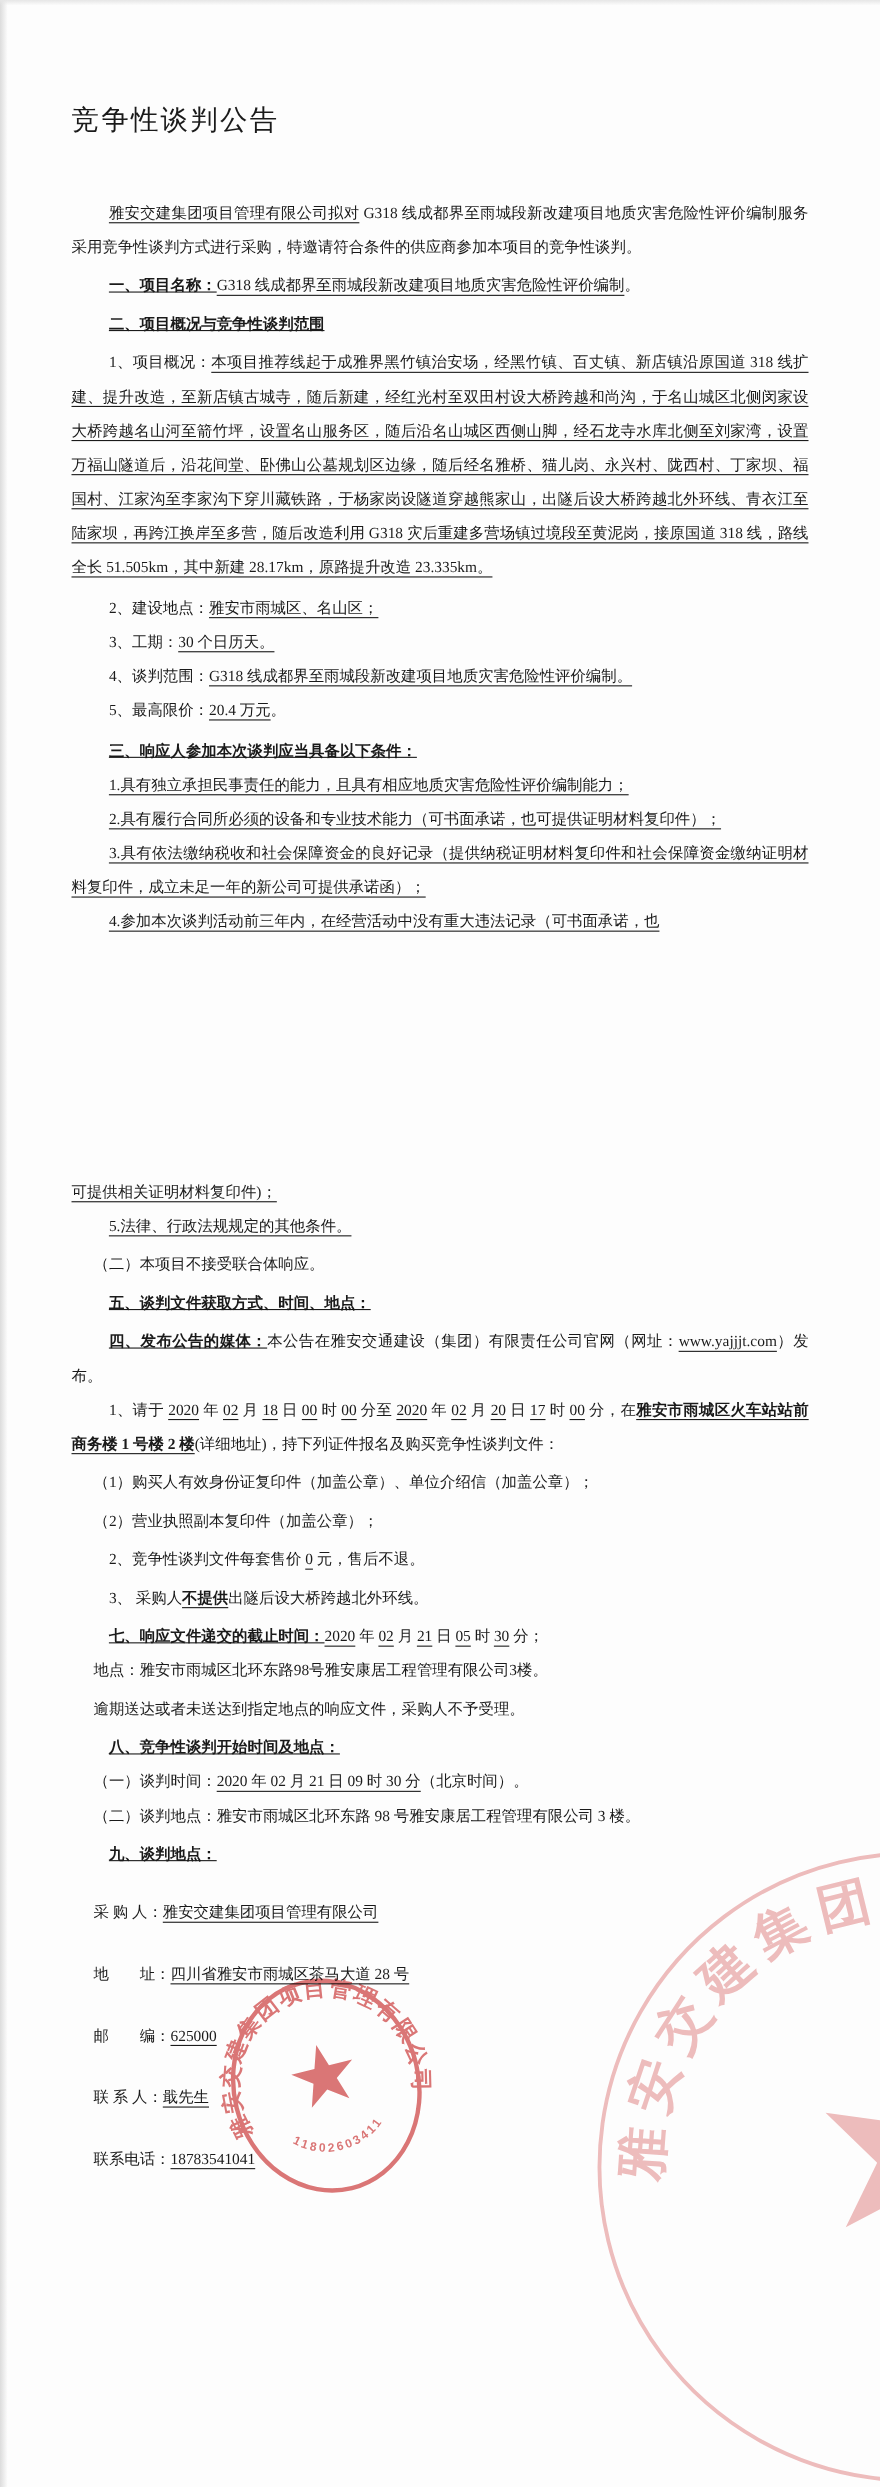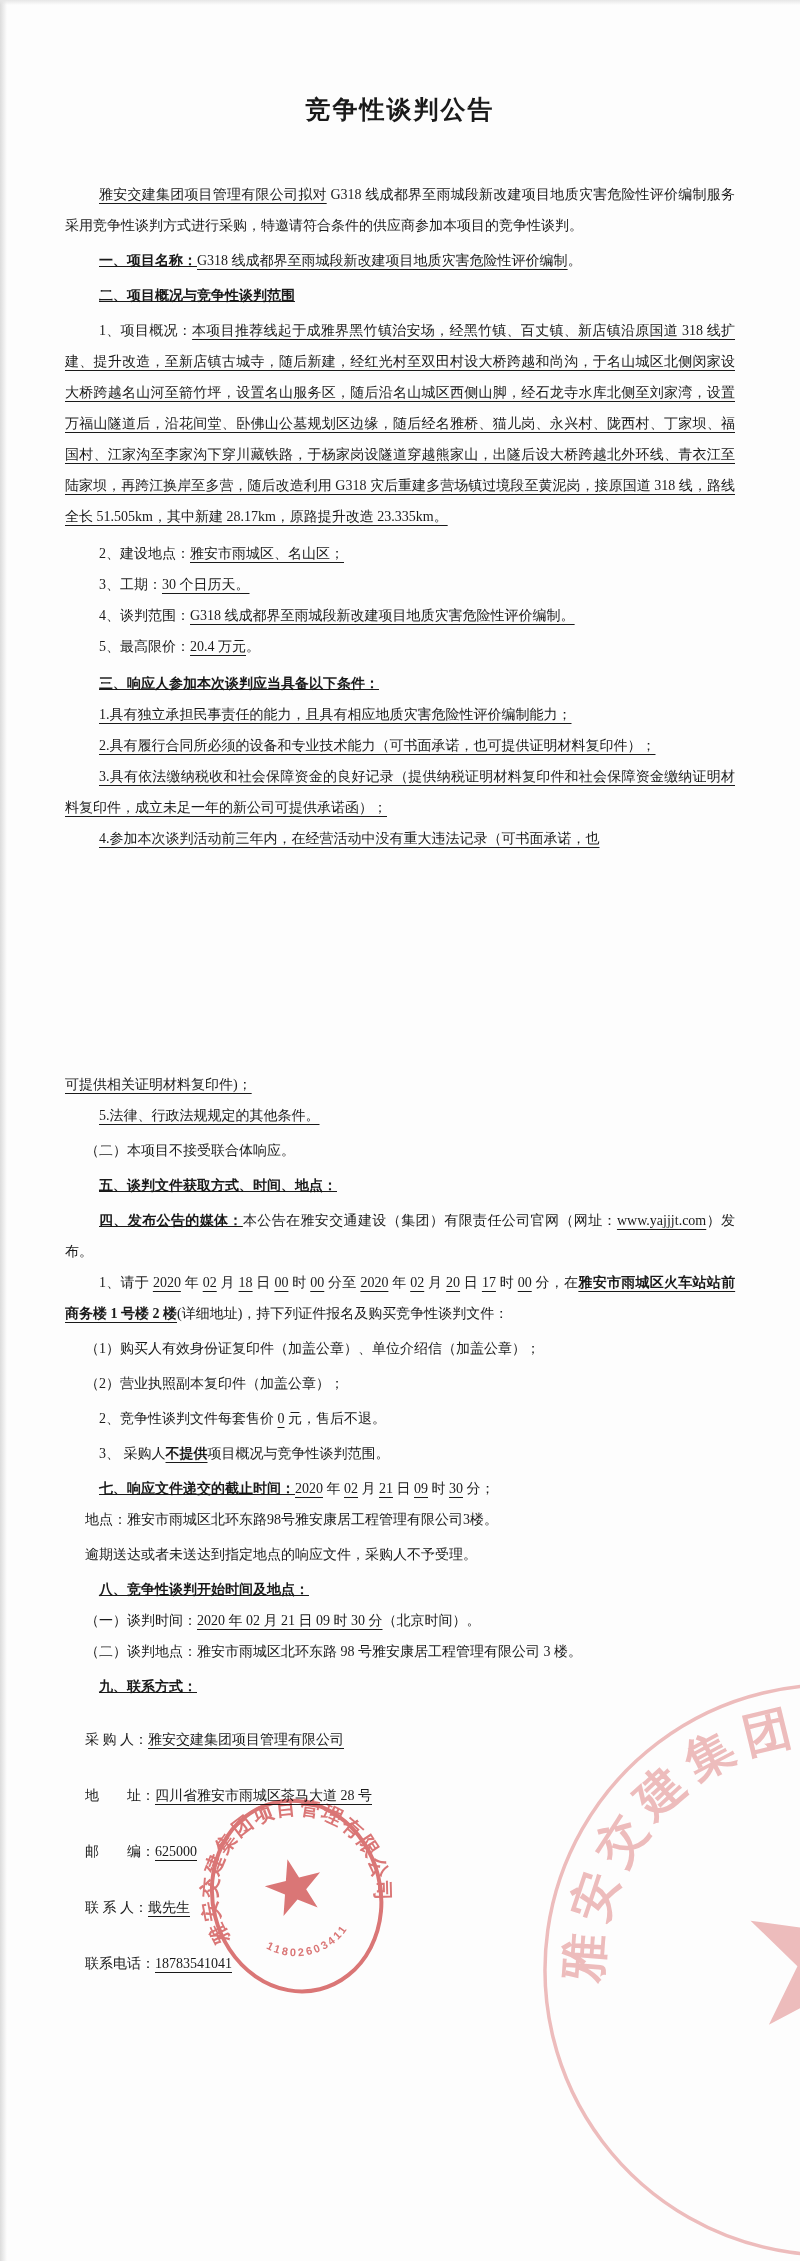--- a/index.html
+++ b/index.html
@@ -9,22 +9,22 @@
     font-family:"Liberation Serif", serif;
     color:#1a1a1a;
   }
   .edge-left{position:absolute;left:0;top:0;width:7px;height:100%;
     background:linear-gradient(to right,#dcdcdc,rgba(255,255,255,0));}
   .edge-top{position:absolute;left:0;top:0;width:100%;height:5px;
     background:linear-gradient(to bottom,#e6e6e6,rgba(255,255,255,0));}
   .doc{position:relative;padding:92px 65px 0 65px;z-index:1;}
   .title{
     font-family:"Liberation Sans", sans-serif;
-    font-weight:bold;font-size:25px;line-height:35px;
-    text-align:center;margin:0 0 52px 0;letter-spacing:2px;
+    font-weight:normal;font-size:25px;line-height:35px;
+    margin:0 0 52px 0;letter-spacing:2px;
   }
   p{margin:0;font-size:14px;line-height:31px;text-align:justify;}
   .ind{text-indent:34px;}
   .ind1{text-indent:20px;}
   .sp{margin-top:6px;}
   .sp2{margin-top:4px;}
   .contact{line-height:36px;margin-top:20px;text-indent:20px;}
   .u{text-decoration:underline;text-underline-offset:4px;text-decoration-thickness:1px;}
   .b{font-weight:bold;text-decoration:underline;}
   .bu{font-weight:bold;text-decoration:underline;text-underline-offset:4px;text-decoration-thickness:1px;}
@@ -61,28 +61,28 @@
 
   <p><span class="u">可提供相关证明材料复印件)；</span></p>
   <p class="ind"><span class="u">5.法律、行政法规规定的其他条件。</span></p>
   <p class="ind1 sp2"><span>（二）本项目不接受联合体响应。</span></p>
   <p class="ind sp2"><span class="b">五、谈判文件获取方式、时间、地点：</span></p>
   <p class="ind sp2"><span class="b">四、发布公告的媒体：</span><span>本公告在雅安交通建设（集团）有限责任公司官网（网址：</span><span class="u">www.yajjjt.com</span><span>）发布。</span></p>
   <p class="ind"><span>1、请于 </span><span class="u">2020</span><span> 年 </span><span class="u">02</span><span> 月 </span><span class="u">18</span><span> 日 </span><span class="u">00</span><span> 时 </span><span class="u">00</span><span> 分至 </span><span class="u">2020</span><span> 年 </span><span class="u">02</span><span> 月 </span><span class="u">20</span><span> 日 </span><span class="u">17</span><span> 时 </span><span class="u">00</span><span> 分，在</span><span class="bu">雅安市雨城区火车站站前商务楼 1 号楼 2 楼</span><span>(详细地址)，持下列证件报名及购买竞争性谈判文件：</span></p>
   <p class="ind1 sp2"><span>（1）购买人有效身份证复印件（加盖公章）、单位介绍信（加盖公章）；</span></p>
   <p class="ind1 sp2"><span>（2）营业执照副本复印件（加盖公章）；</span></p>
   <p class="ind sp2"><span>2、竞争性谈判文件每套售价 </span><span class="u">0</span><span> 元，售后不退。</span></p>
-  <p class="ind sp2"><span>3、 采购人</span><span class="bu">不提供</span><span>项目概况与竞争性谈判范围。</span></p>
-  <p class="ind sp2"><span class="b">七、响应文件递交的截止时间：</span><span class="u">2020</span><span> 年 </span><span class="u">02</span><span> 月 </span><span class="u">21</span><span> 日 </span><span class="u">09</span><span> 时 </span><span class="u">30</span><span> 分；</span></p>
+  <p class="ind sp2"><span>3、 采购人</span><span class="bu">不提供</span><span>出隧后设大桥跨越北外环线。</span></p>
+  <p class="ind sp2"><span class="b">七、响应文件递交的截止时间：</span><span class="u">2020</span><span> 年 </span><span class="u">02</span><span> 月 </span><span class="u">21</span><span> 日 </span><span class="u">05</span><span> 时 </span><span class="u">30</span><span> 分；</span></p>
   <p class="ind1"><span>地点：雅安市雨城区北环东路98号雅安康居工程管理有限公司3楼。</span></p>
   <p class="ind1 sp2"><span>逾期送达或者未送达到指定地点的响应文件，采购人不予受理。</span></p>
   <p class="ind sp2"><span class="b">八、竞争性谈判开始时间及地点：</span></p>
   <p class="ind1"><span>（一）谈判时间：</span><span class="u">2020 年 02 月 21 日 09 时 30 分</span><span>（北京时间）。</span></p>
   <p class="ind1"><span>（二）谈判地点：雅安市雨城区北环东路 98 号雅安康居工程管理有限公司 3 楼。</span></p>
-  <p class="ind sp2"><span class="b">九、联系方式：</span></p>
+  <p class="ind sp2"><span class="b">九、谈判地点：</span></p>
   <p class="contact"><span>采 购 人：</span><span class="u">雅安交建集团项目管理有限公司</span></p>
   <p class="contact"><span>地　　址：</span><span class="u">四川省雅安市雨城区茶马大道 28 号</span></p>
   <p class="contact"><span>邮　　编：</span><span class="u">625000</span></p>
   <p class="contact"><span>联 系 人：</span><span class="u">戢先生</span></p>
   <p class="contact"><span>联系电话：</span><span class="u">18783541041</span></p>
 </div>
 
 <svg class="stamp stamp-a" width="200" height="215" viewBox="0 0 200 215">
   <defs>
     <path id="sealTopArc" d="M 30.7 144 A 80 80 0 1 1 169.3 144" fill="none"></path>

